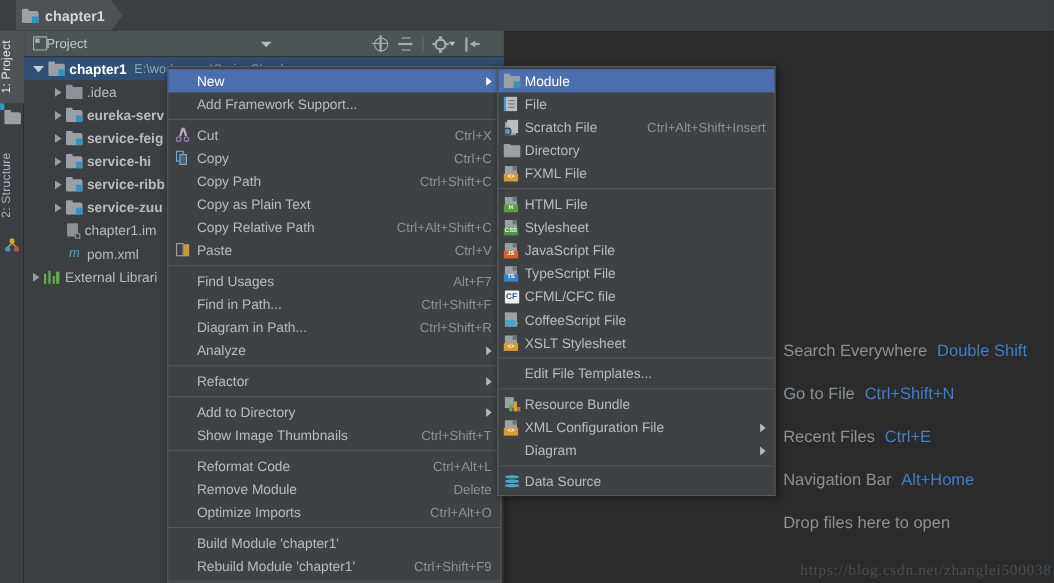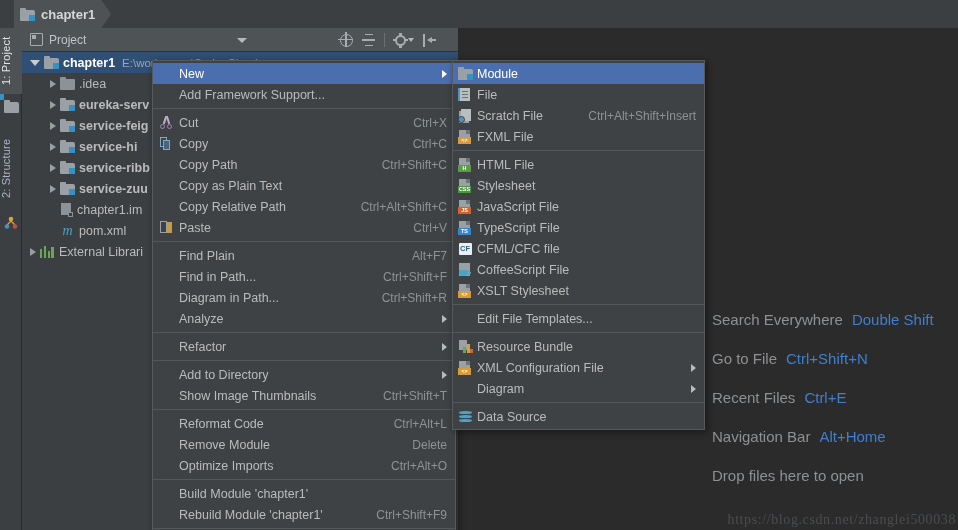--- a/index.html
+++ b/index.html
@@ -58,21 +58,21 @@
   
   .toolwin {
     position: absolute; left: 22px; top: 28px; width: 436px; height: 502px;
     background: #3c3f41;
   }
   .toolhdr {
     position: absolute; left: 0; top: 0; width: 436px; height: 24px;
     background: #4e5356; display: flex; align-items: center;
     border-bottom: 1px solid #2e3133;
   }
-  .toolhdr .lbl { color: #bfc5c9; font-size: 12px; margin-left: 27px; }
+  .toolhdr .lbl { color: #bfc5c9; font-size: 12px; margin-left: 20px; }
   .ic-proj {
     position: absolute; left: 8px; top: 5px; width: 13px; height: 13px;
     border: 1.5px solid #a7acb0; border-radius: 1px;
   }
   .ic-proj:after {
     content: ""; position: absolute; left: 1px; top: 1px; width: 4px; height: 4px;
     background: #a7acb0;
   }
   .caret-dn {
     position: absolute; left: 215px; top: 10px;
@@ -489,21 +489,21 @@
           </span>
       </span>
       <span class="mlabel">Paste</span>
       <span class="mkey">Ctrl+V</span>
     </div>
 
     <div class="msep"></div>
 
     <div class="mi">
       <span class="micon"></span>
-      <span class="mlabel">Find Plain</span>
+      <span class="mlabel">Find Usages</span>
       <span class="mkey">Alt+F7</span>
     </div>
 
     <div class="mi">
       <span class="micon"></span>
       <span class="mlabel">Find in Path...</span>
       <span class="mkey">Ctrl+Shift+F</span>
     </div>
 
     <div class="mi">
@@ -609,20 +609,29 @@
         <span class="ic-scratch">
             <span class="pg2"></span>
             <span class="pg"></span>
             <span class="clk"></span>
           </span>
       </span>
       <span class="mlabel">Scratch File</span>
       <span class="mkey">Ctrl+Alt+Shift+Insert</span>
     </div>
 
+    <div class="mi">
+      <span class="micon">
+        <span class="ic-folder2">
+            <span class="tab"></span>
+            <span class="fold"></span>
+          </span>
+      </span>
+      <span class="mlabel">Directory</span>
+    </div>
 
     <div class="mi">
       <span class="micon">
         <span class="sheet">
             <span class="pg"></span>
             <span class="corner"></span>
           <span class="badge" style="background:#d79b3a">&lt;&gt;</span>
         </span>
       </span>
       <span class="mlabel">FXML File</span>

